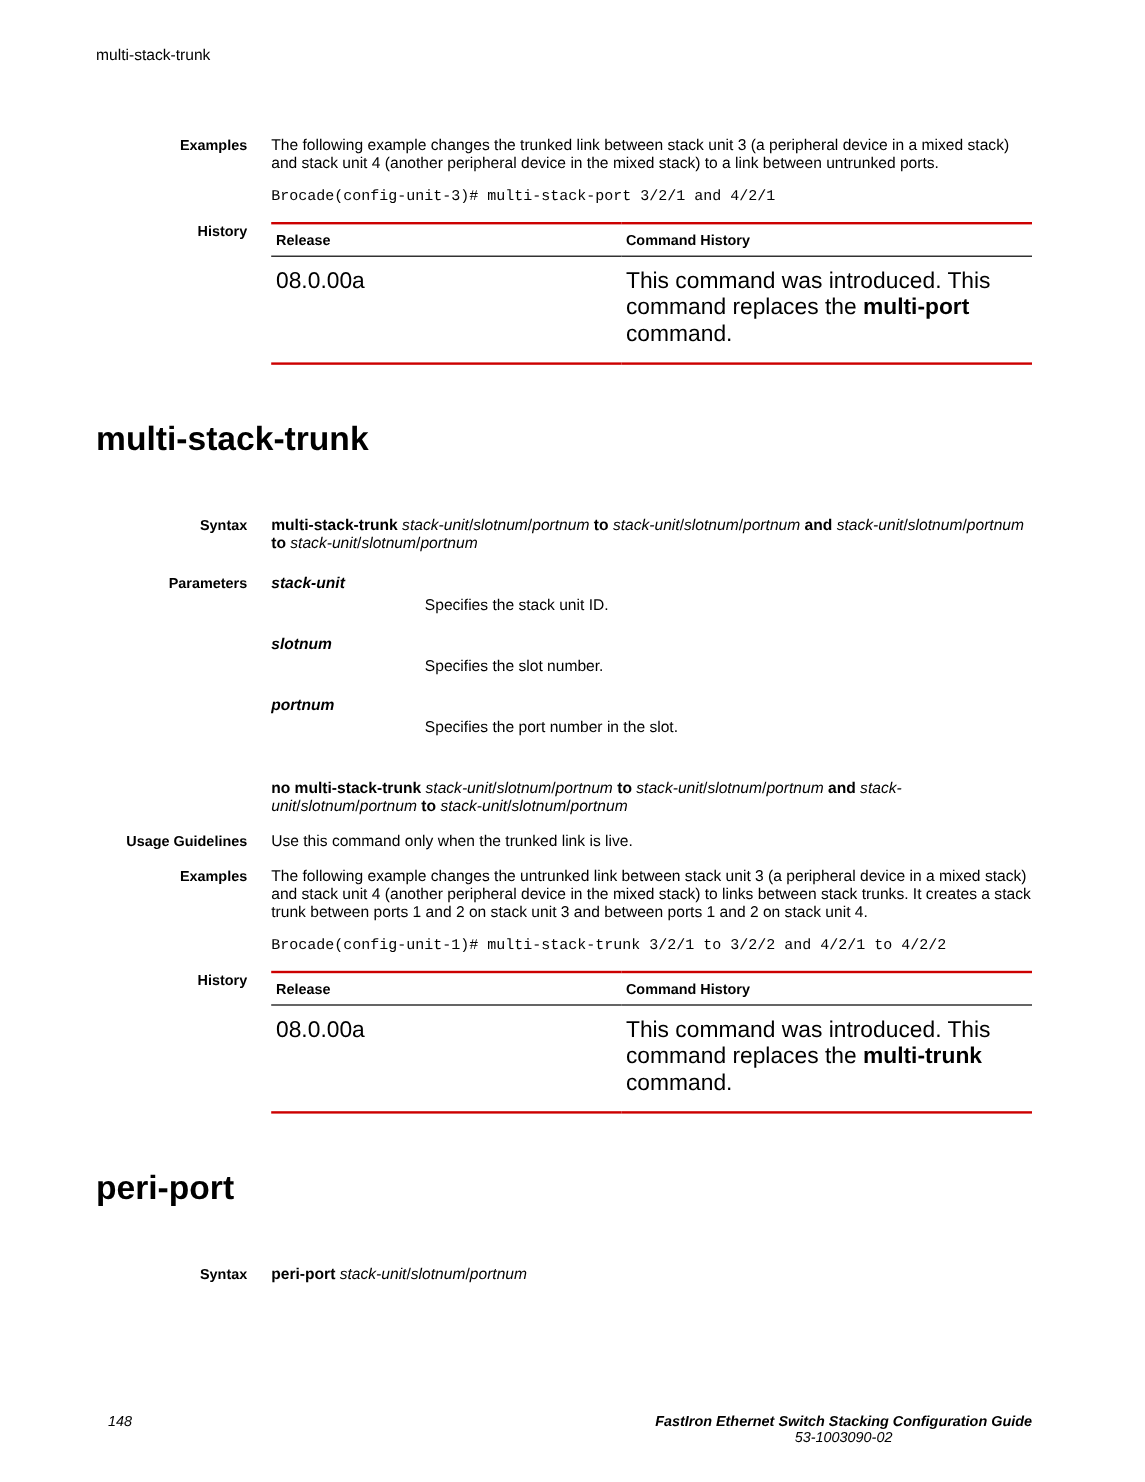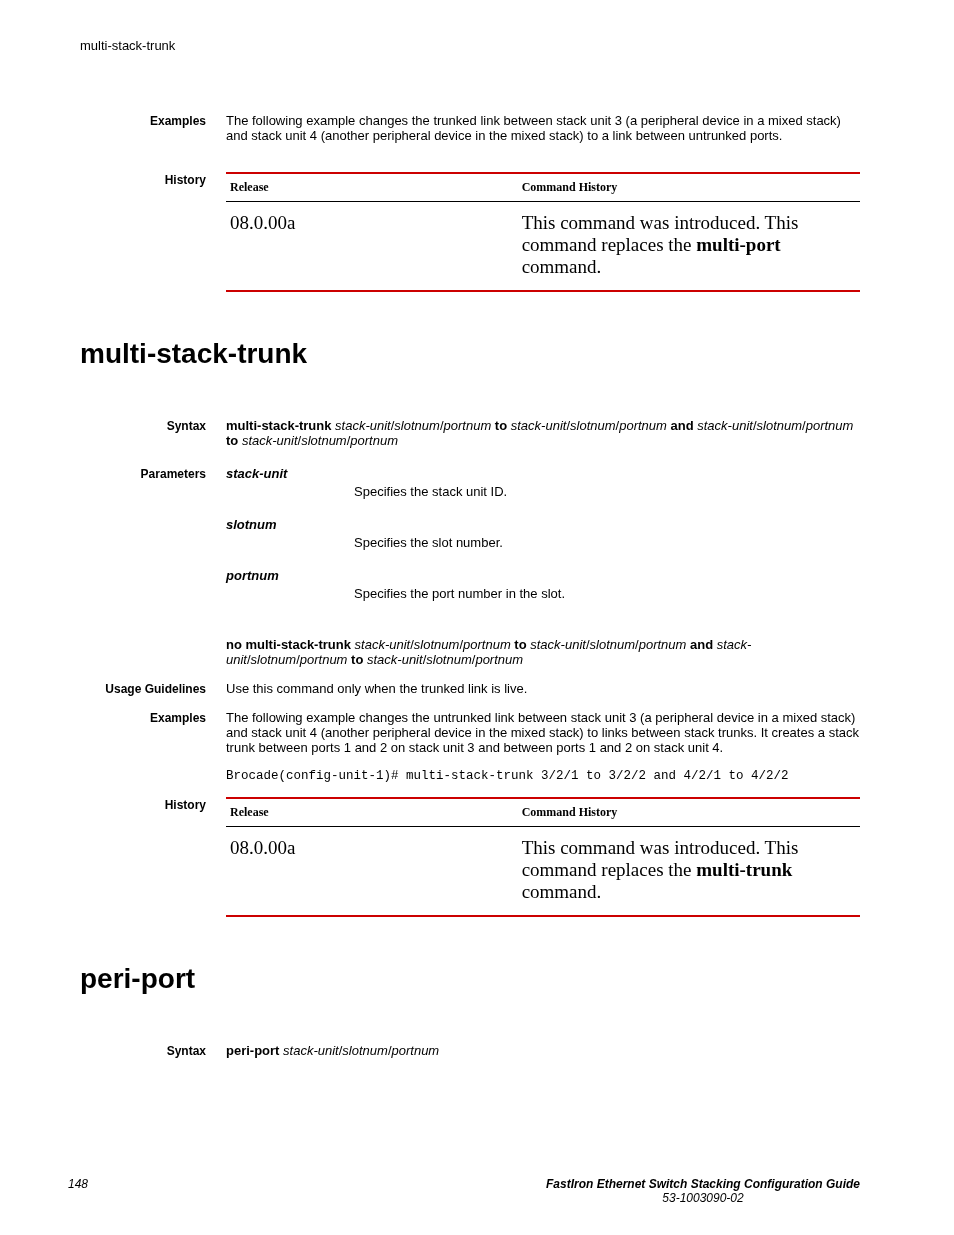--- a/index.html
+++ b/index.html
@@ -43,21 +43,20 @@
   .code {
     font-family: "Courier New", monospace;
     font-size: 12.5px;
   }
   .bold { font-weight: bold; }
   .italic { font-style: italic; }
   .bold-italic { font-weight: bold; font-style: italic; }
   .history-table {
     width: 100%;
     border-collapse: collapse;
-    font-family: Liberation Serif, serif;
   }
   .history-table thead tr {
     border-top: 2px solid #cc0000;
     border-bottom: 1px solid #000;
   }
   .history-table tbody tr.last {
     border-bottom: 2px solid #cc0000;
   }
   .history-table th {
     text-align: left;
@@ -87,21 +86,21 @@
     width: 128px;
     flex: 0 0 128px;
   }
   .param-desc {
     flex: 1;
     padding-top: 18px;
   }
   .footer {
     position: absolute;
     bottom: 30px;
-    left: 68px;
+    left: 90px;
     right: 70px;
     display: flex;
     justify-content: space-between;
     font-size: 12px;
   }
   .footer .pagenum {
     font-style: italic;
   }
   .footer .doctitle {
     font-style: italic;
@@ -126,20 +125,21 @@
 <div class="page">
 
   <div class="running-head">multi-stack-trunk</div>
 
   <div class="section">
     <div class="label-col">Examples</div>
     <div class="content-col">The following example changes the trunked link between stack unit 3 (a peripheral device in a mixed stack) and stack unit 4 (another peripheral device in the mixed stack) to a link between untrunked ports.</div>
   </div>
   <div class="section small-spacer-top">
     <div class="label-col"></div>
+    <div class="content-col code">Brocade(config-unit-3)# multi-stack-port 3/2/1 and 4/2/1</div>
   </div>
 
   <div class="section small-spacer-top">
     <div class="label-col">History</div>
     <div class="content-col">
       <table class="history-table">
         <thead>
           <tr>
             <th>Release</th>
             <th>Command History</th>

